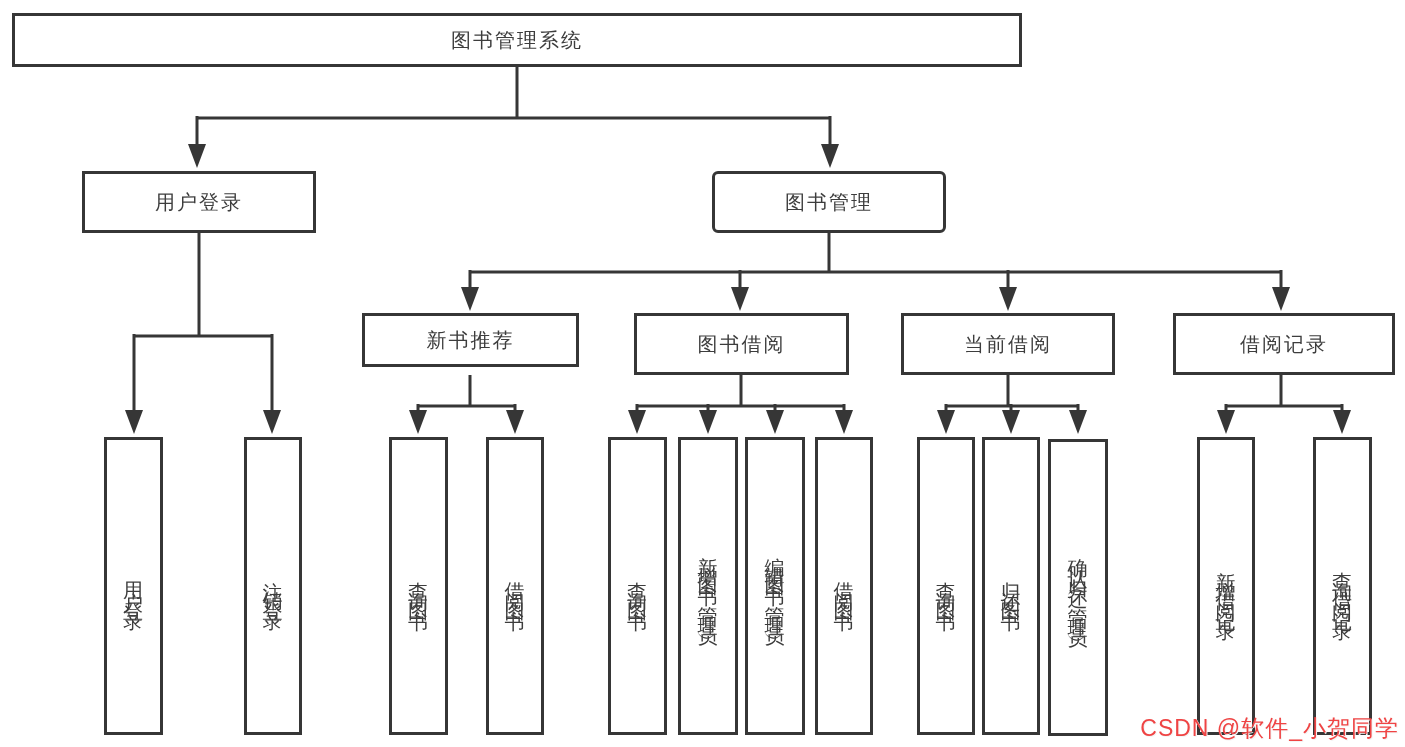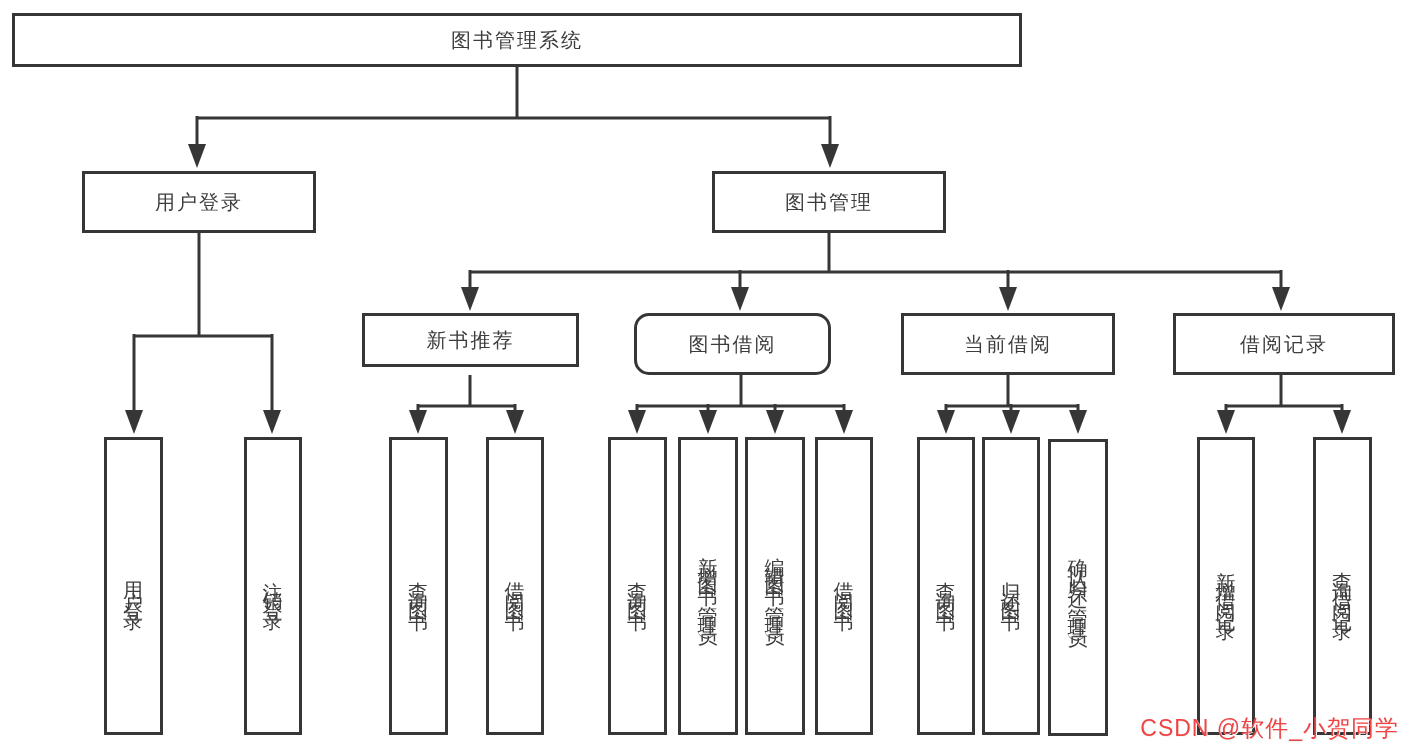--- a/index.html
+++ b/index.html
@@ -90,24 +90,24 @@
       <polygon points="1002,410 1020,410 1011,434"></polygon>
       <polygon points="1069,410 1087,410 1078,434"></polygon>
       <polygon points="1217,410 1235,410 1226,434"></polygon>
       <polygon points="1333,410 1351,410 1342,434"></polygon>
     </g>
   </svg>
 
   <div class="box" style="left:12px; top:13px; width:1010px; height:54px;">图书管理系统</div>
 
   <div class="box" style="left:82px; top:171px; width:234px; height:62px;">用户登录</div>
-  <div class="box" style="left:712px; top:171px; width:234px; height:62px;">图书管理</div>
+  <div class="box" style="left:712px; top:171px; width:234px; height:62px;border-radius:6px;">图书管理</div>
 
   <div class="box" style="left:362px; top:313px; width:217px; height:54px;">新书推荐</div>
-  <div class="box" style="left:634px; top:313px; width:197px; height:62px;border-radius:15px;">图书借阅</div>
+  <div class="box" style="left:634px; top:313px; width:215px; height:62px;">图书借阅</div>
   <div class="box" style="left:901px; top:313px; width:214px; height:62px;">当前借阅</div>
   <div class="box" style="left:1173px; top:313px; width:222px; height:62px;">借阅记录</div>
 
   <div class="box vbox" style="left:104px; top:437px; width:59px; height:298px;">用户登录</div>
   <div class="box vbox" style="left:244px; top:437px; width:58px; height:298px;">注销登录</div>
 
   <div class="box vbox" style="left:389px; top:437px; width:59px; height:298px;">查询图书</div>
   <div class="box vbox" style="left:486px; top:437px; width:58px; height:298px;">借阅图书</div>
 
   <div class="box vbox" style="left:608px; top:437px; width:59px; height:298px;">查询图书</div>

